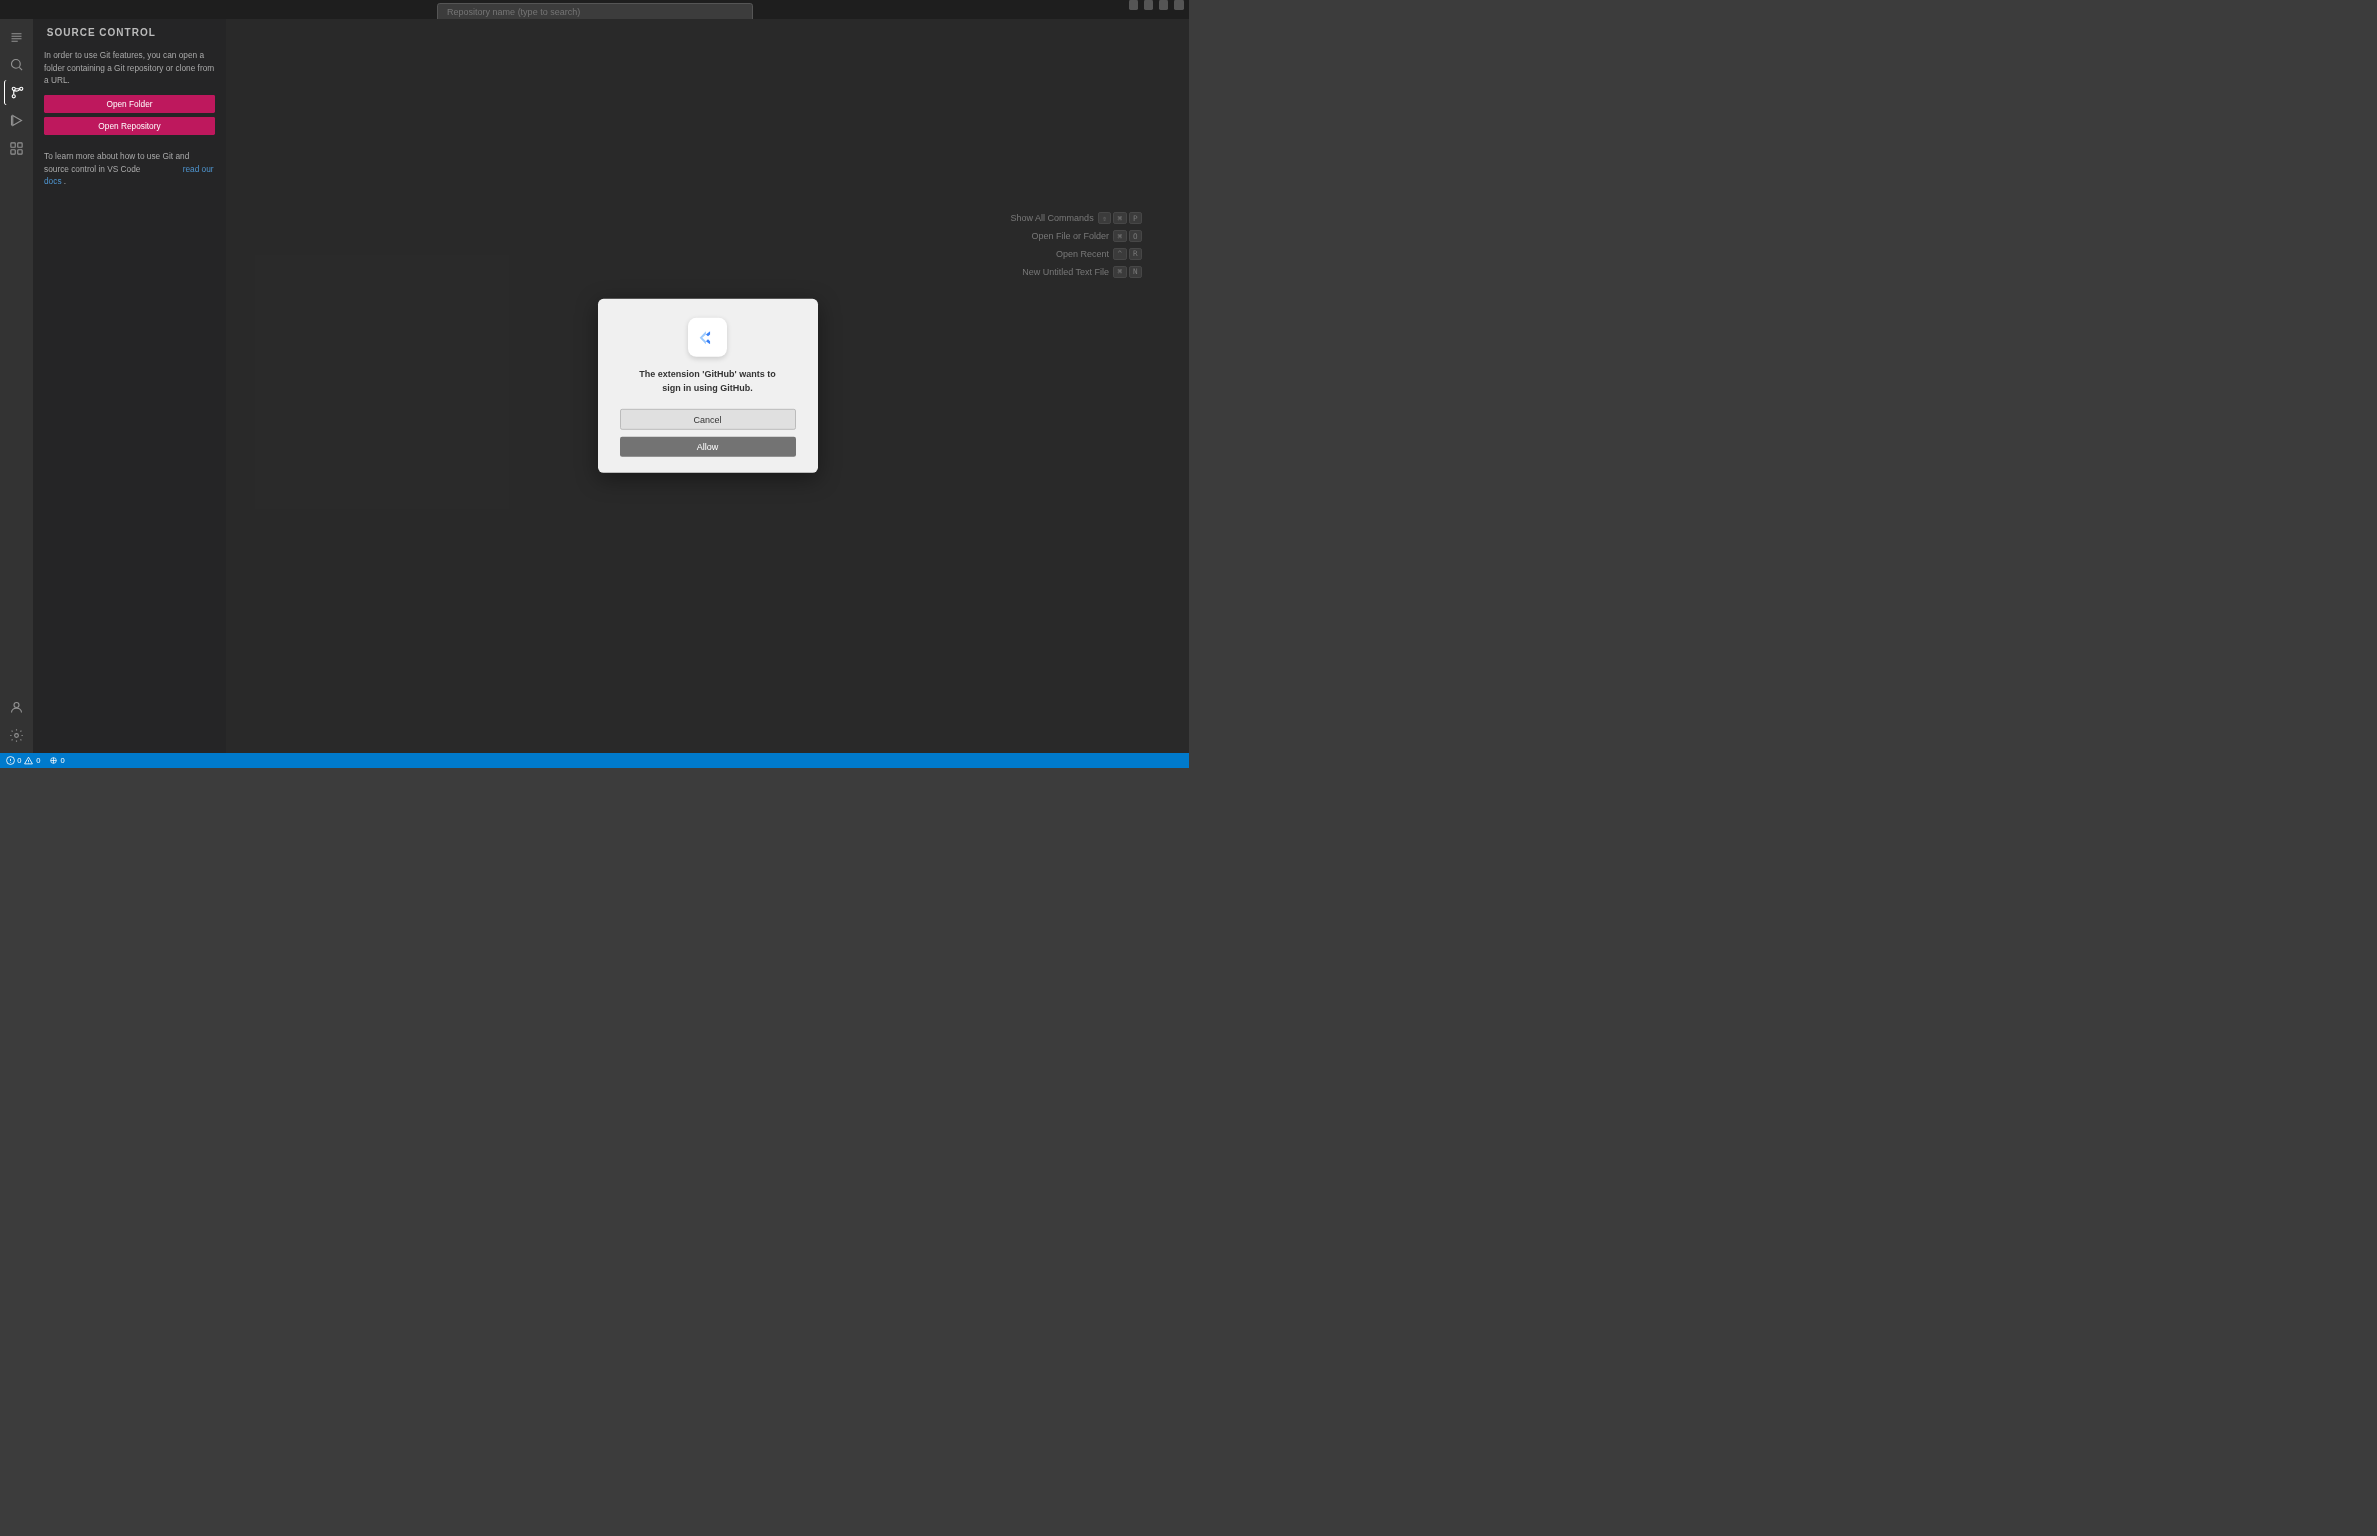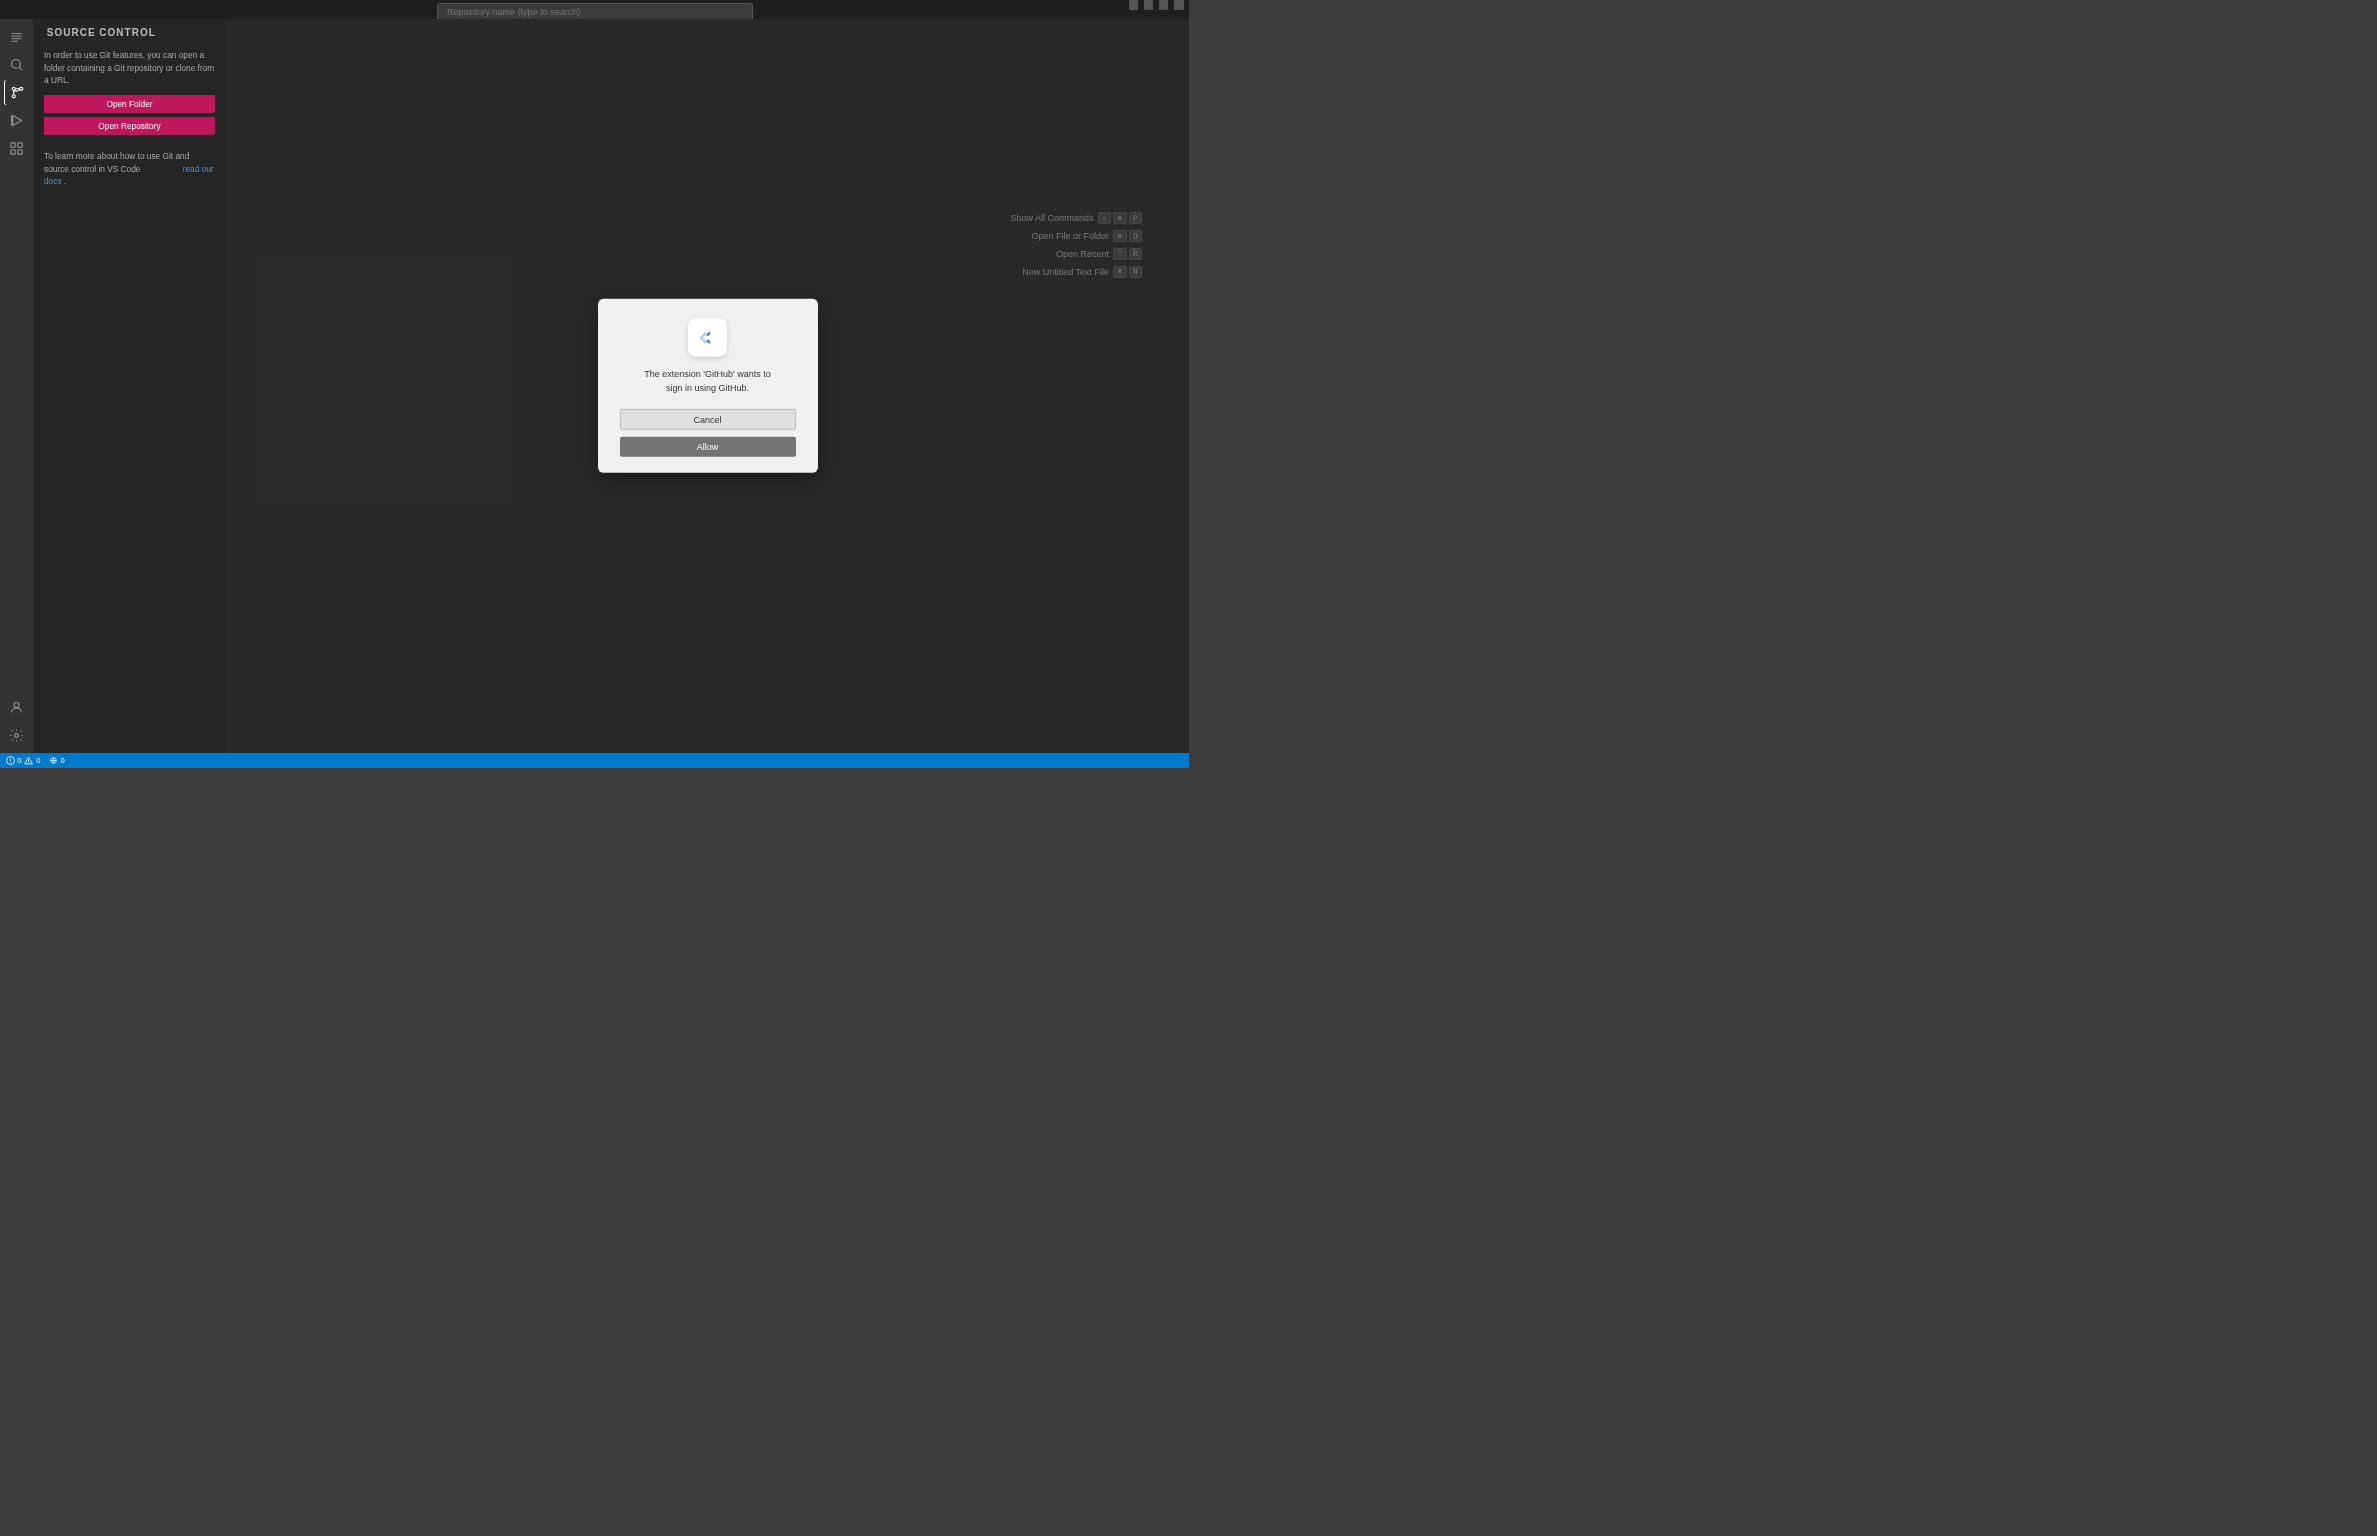--- a/index.html
+++ b/index.html
@@ -207,21 +207,21 @@
     .vscode-logo {
       width: 26px;
       height: 26px;
     }
     .dialog-message {
       font-size: 9px;
       color: #333;
       text-align: center;
       line-height: 1.5;
       margin-bottom: 13.8px;
-      font-weight: 400;
+      font-weight: 700;
     }
     .dialog-buttons {
       display: flex;
       gap: 6.9px;
       width: 100%;
       flex-direction: column;
     }
     .btn-cancel {
       flex: 1;
       padding: 4.8px 11px;

